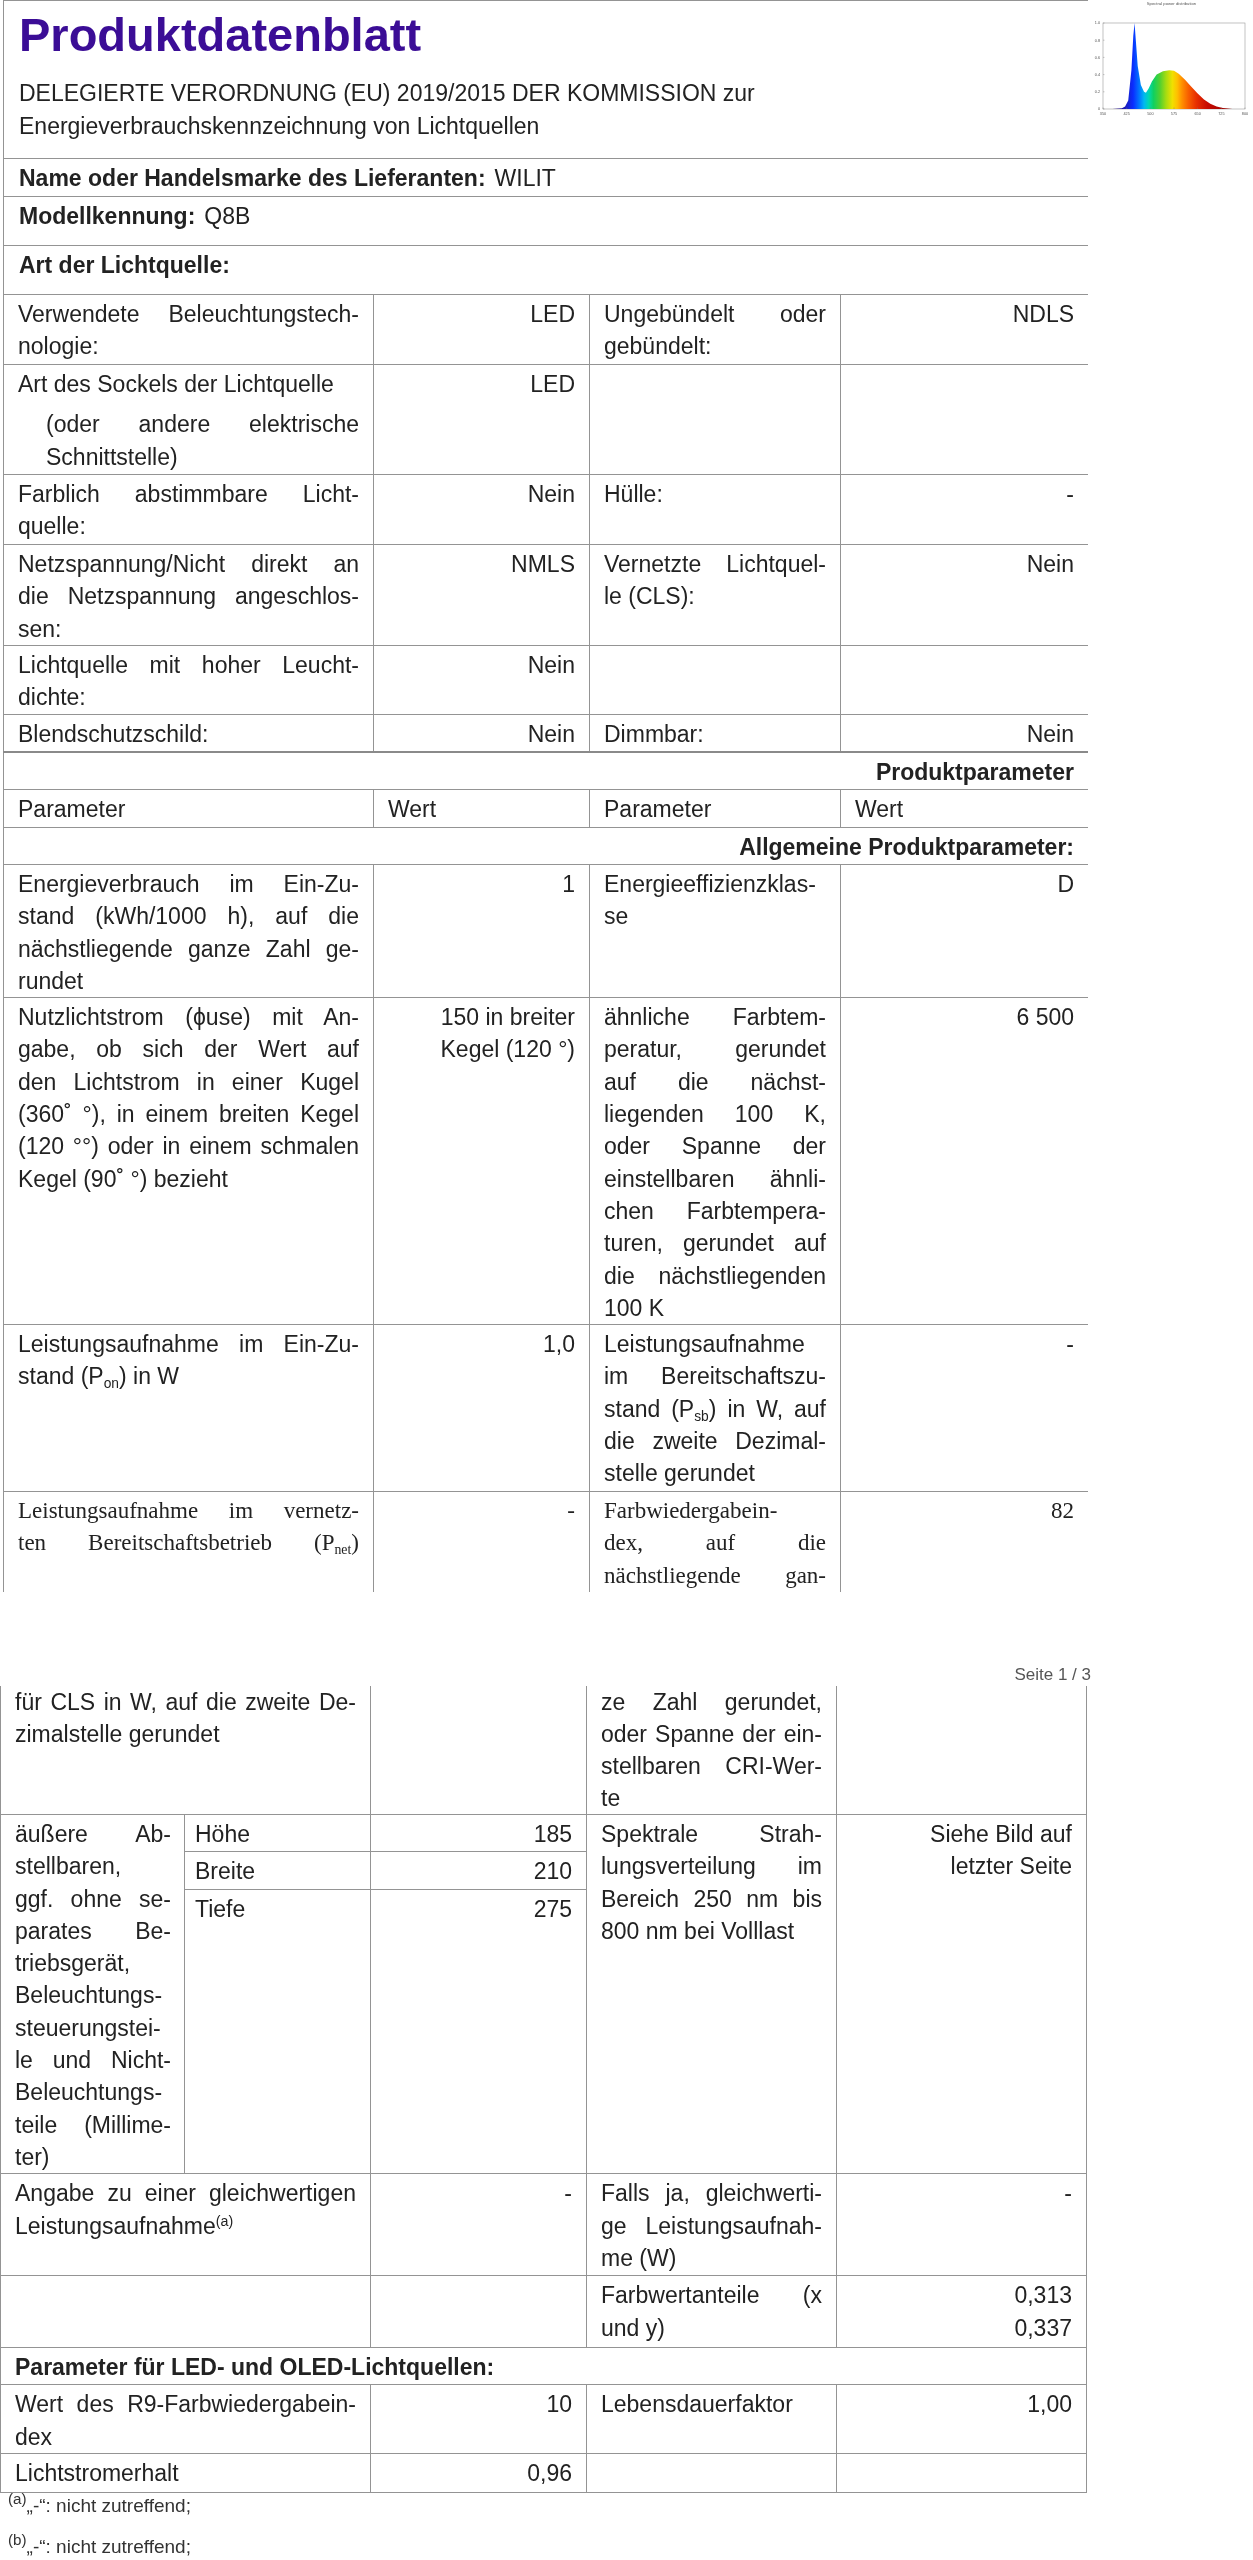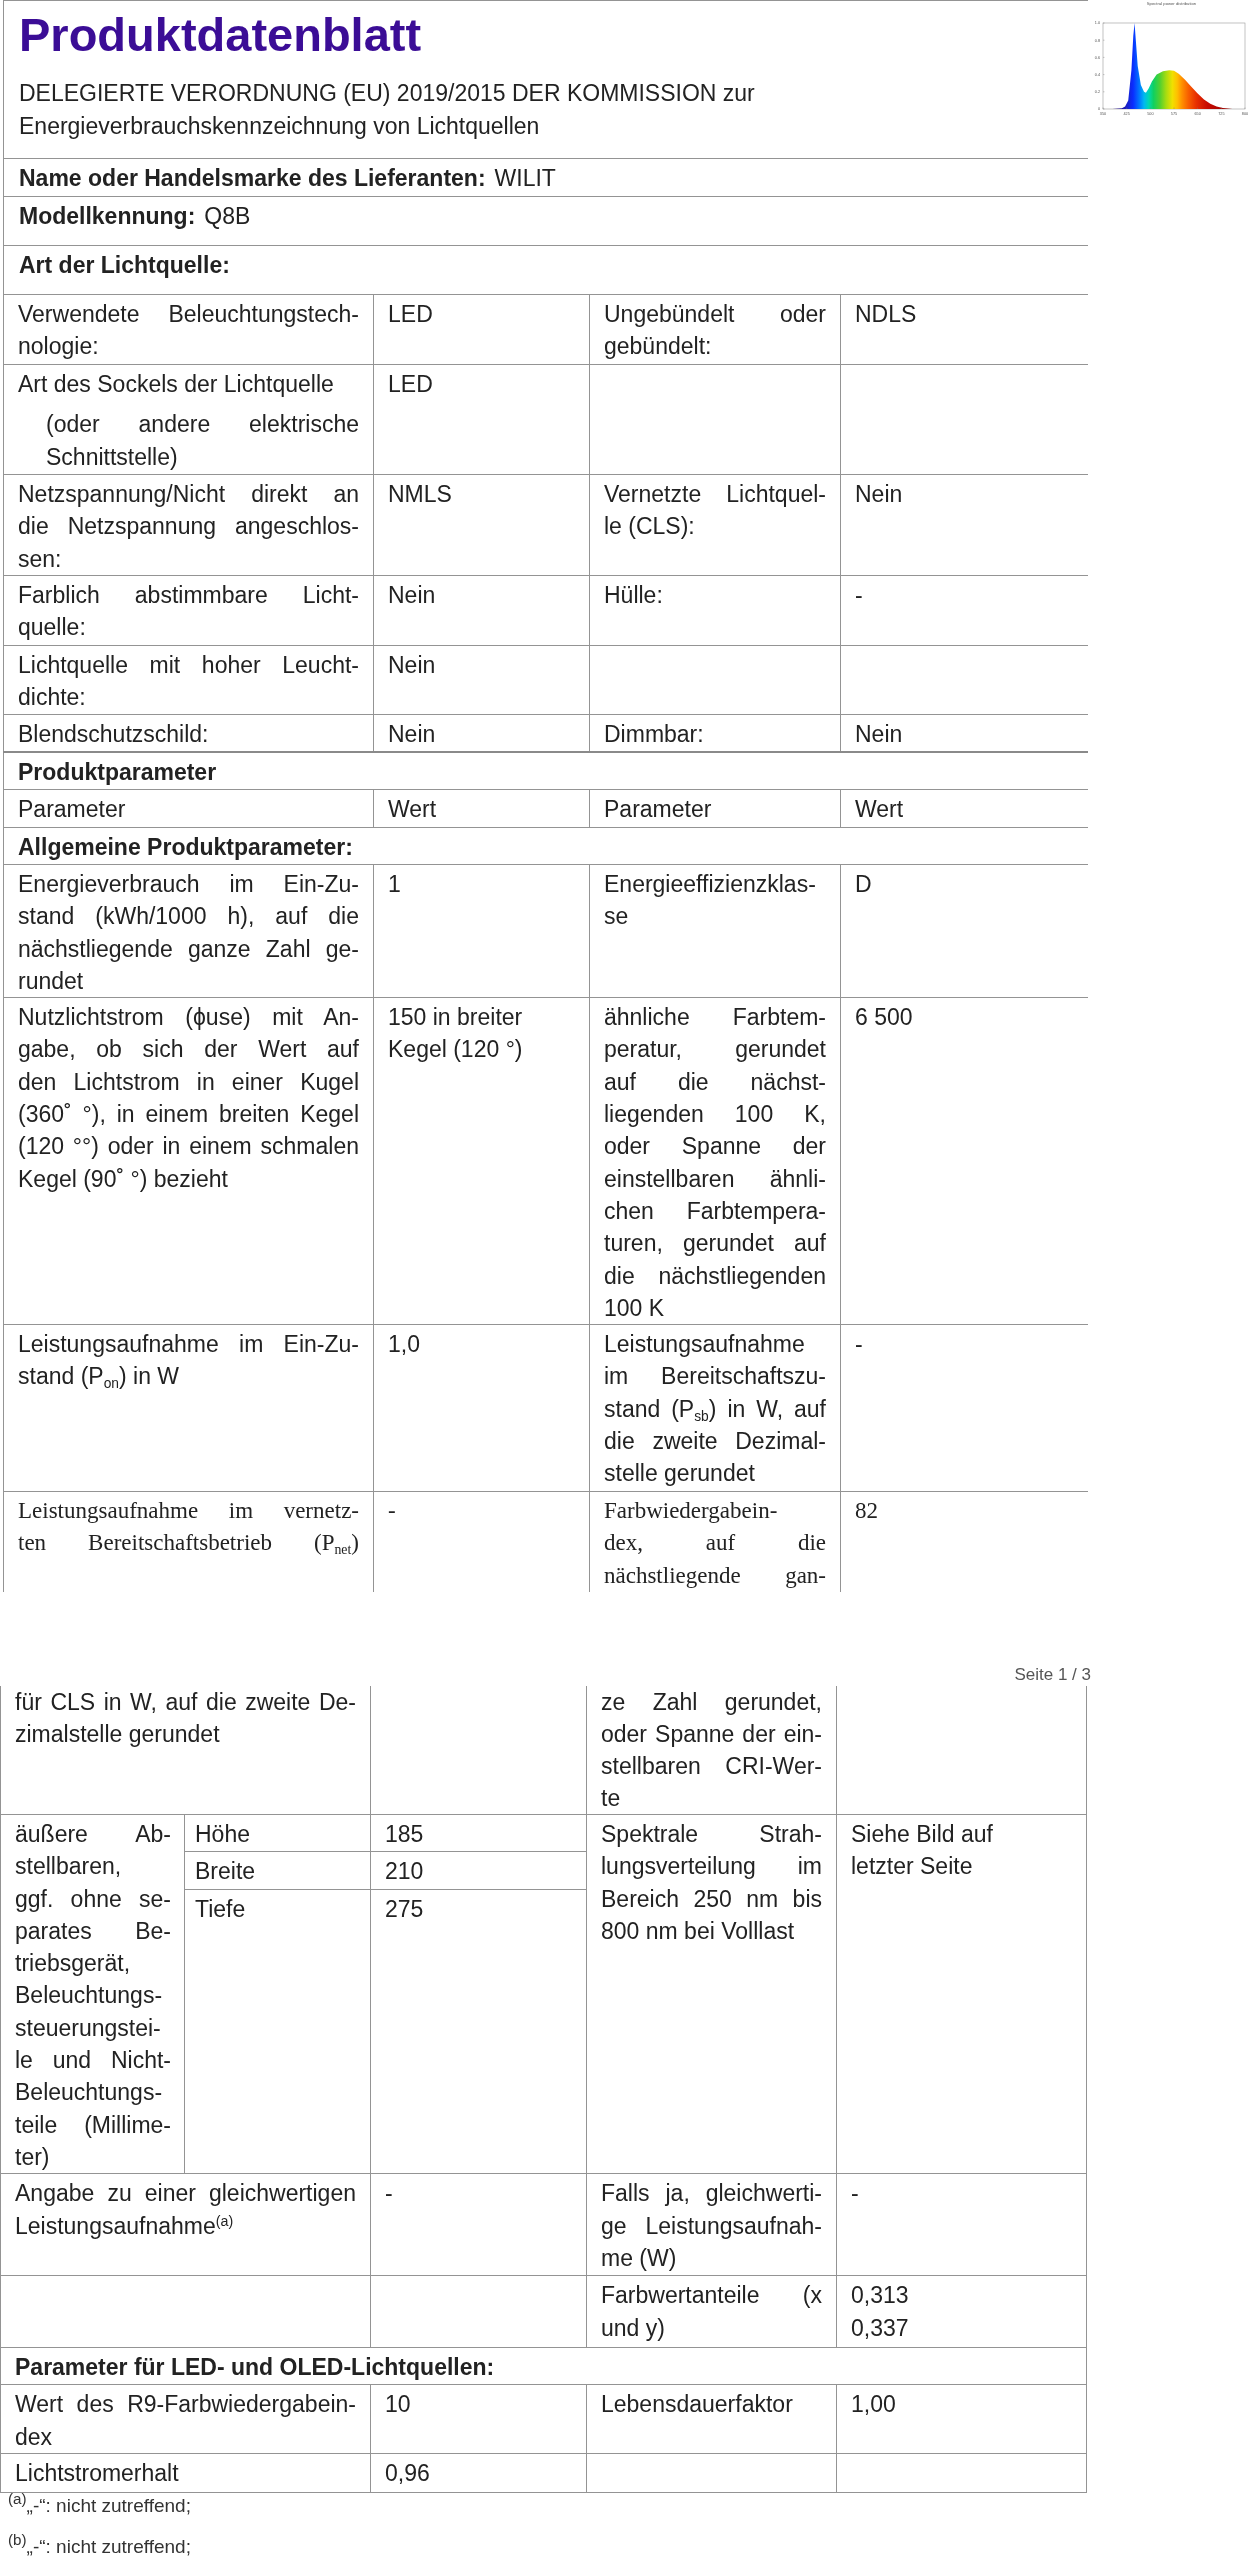--- a/index.html
+++ b/index.html
@@ -9,21 +9,21 @@
     font-family: "Liberation Sans", sans-serif;
   }
   .page { position: absolute; }
   .page1 { left: 3px; top: 0; width: 1085px; height: 1648px; overflow: hidden; }
   .page2 { left: 0; top: 1686px; width: 1086px; }
   table { border-collapse: collapse; table-layout: fixed; width: 100%; }
   td {
     border: 1px solid #949494; vertical-align: top; overflow: hidden;
     padding: 3px 14px 0 14px; font-size: 23px; line-height: 32.3px;
   }
-  .c { text-align: left; }
+  .c { text-align: right; }
   .b { font-weight: bold; }
   .full { padding-left: 15px; }
   .val { margin-left: 9px; }
   .ln { white-space: nowrap; }
   .just .ln.j { text-align: justify; text-align-last: justify; }
   .para2 { margin-top: 8px; margin-left: 28px; }
   .title-cell { padding: 0 15px; }
   .doc-title { color: #3b0d96; font-weight: bold; font-size: 47px; line-height: 56px; margin-top: 6px; }
   .doc-sub { margin-top: 14px; font-size: 23px; line-height: 33px; }
   .thick-bottom td { border-bottom: 2px solid #8a8a8a; }
@@ -100,44 +100,44 @@
       <div class="para2">
               <div class="ln j">(oder andere elektrische</div>
               <div class="ln">Schnittstelle)</div>
             </div>
     </td>
     <td class="c">LED</td>
     <td></td>
     <td></td>
   </tr>
 
+  <tr style="height:70px">
+    <td class="just">
+            <div class="ln j">Farblich abstimmbare Licht-</div>
+            <div class="ln">quelle:</div>
+          </td>
+    <td class="c">Nein</td>
+    <td class="just">
+            <div class="ln">Hülle:</div>
+          </td>
+    <td class="c">-</td>
+  </tr>
+
   <tr style="height:101px">
     <td class="just">
             <div class="ln j">Netzspannung/Nicht direkt an</div>
             <div class="ln j">die Netzspannung angeschlos-</div>
             <div class="ln">sen:</div>
           </td>
     <td class="c">NMLS</td>
     <td class="just">
             <div class="ln j">Vernetzte Lichtquel-</div>
             <div class="ln">le (CLS):</div>
           </td>
     <td class="c">Nein</td>
-  </tr>
-
-  <tr style="height:70px">
-    <td class="just">
-            <div class="ln j">Farblich abstimmbare Licht-</div>
-            <div class="ln">quelle:</div>
-          </td>
-    <td class="c">Nein</td>
-    <td class="just">
-            <div class="ln">Hülle:</div>
-          </td>
-    <td class="c">-</td>
   </tr>
 
   <tr style="height:69px">
     <td class="just">
             <div class="ln j">Lichtquelle mit hoher Leucht-</div>
             <div class="ln">dichte:</div>
           </td>
     <td class="c">Nein</td>
     <td></td>
     <td></td>

